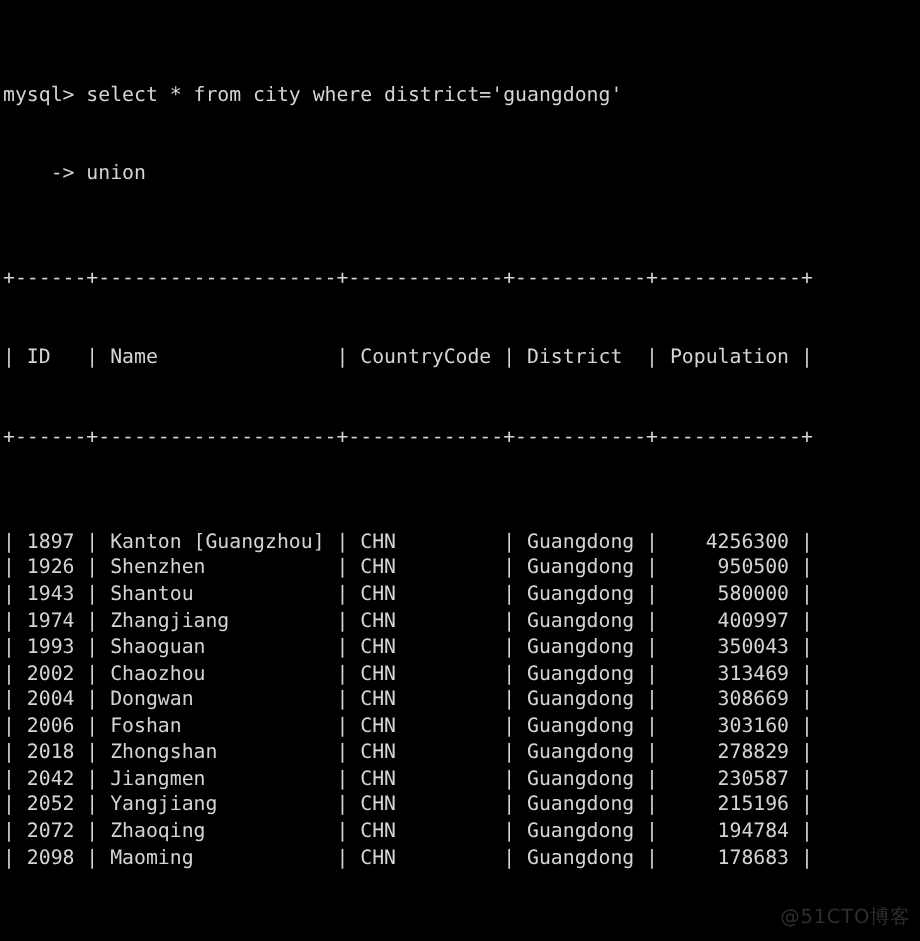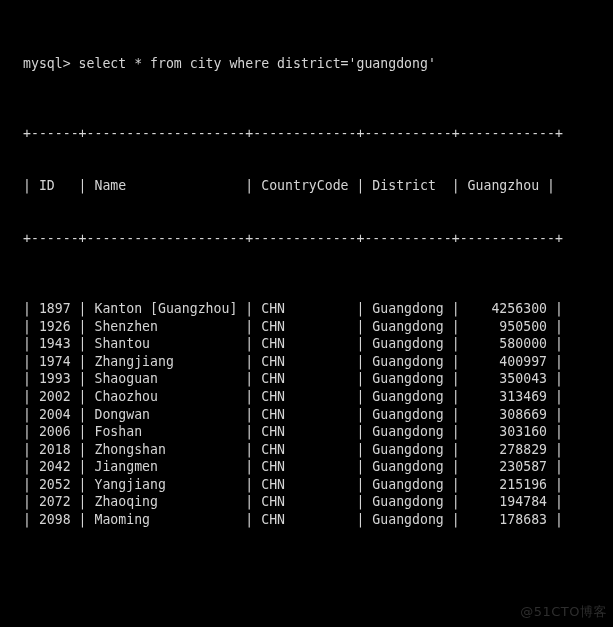--- a/index.html
+++ b/index.html
@@ -25,21 +25,20 @@
     padding: 2px 0 0 2px;
     box-sizing: border-box;
     white-space: pre;
     overflow: hidden;
   }
   .line {
     white-space: pre;
     height: 17.55px;
     font-family: "DejaVu Sans Mono", "Liberation Mono", monospace;
     letter-spacing: 0px;
-    margin-left: 21px;
   }
   .rule {
     color: #d4d4d4;
   }
   #watermark {
     position: absolute;
     right: 6px;
     bottom: 6px;
     color: #2e2e2e;
     font-family: "DejaVu Sans", "Liberation Sans", sans-serif;
@@ -48,23 +47,24 @@
     white-space: pre;
     margin-top: 45px;
   }
 </style>
 </head>
 <body>
 
 <div id="terminal">
 
   <div class="line">mysql&gt; select * from city where district='guangdong'</div>
+  <div class="line">    -&gt; union</div>
 
   <div class="line rule">+------+--------------------+-------------+-----------+------------+</div>
-  <div class="line">| ID   | Name               | CountryCode | District  | Guangzhou |</div>
+  <div class="line">| ID   | Name               | CountryCode | District  | Population |</div>
   <div class="line rule">+------+--------------------+-------------+-----------+------------+</div>
 
   <div id="table-body"><div class="line">| 1897 | Kanton [Guangzhou] | CHN         | Guangdong |    4256300 |</div><div class="line">| 1926 | Shenzhen           | CHN         | Guangdong |     950500 |</div><div class="line">| 1943 | Shantou            | CHN         | Guangdong |     580000 |</div><div class="line">| 1974 | Zhangjiang         | CHN         | Guangdong |     400997 |</div><div class="line">| 1993 | Shaoguan           | CHN         | Guangdong |     350043 |</div><div class="line">| 2002 | Chaozhou           | CHN         | Guangdong |     313469 |</div><div class="line">| 2004 | Dongwan            | CHN         | Guangdong |     308669 |</div><div class="line">| 2006 | Foshan             | CHN         | Guangdong |     303160 |</div><div class="line">| 2018 | Zhongshan          | CHN         | Guangdong |     278829 |</div><div class="line">| 2042 | Jiangmen           | CHN         | Guangdong |     230587 |</div><div class="line">| 2052 | Yangjiang          | CHN         | Guangdong |     215196 |</div><div class="line">| 2072 | Zhaoqing           | CHN         | Guangdong |     194784 |</div><div class="line">| 2098 | Maoming            | CHN         | Guangdong |     178683 |</div></div>
 
   
   
   
   
 
   <div id="watermark">@51CTO博客</div>

